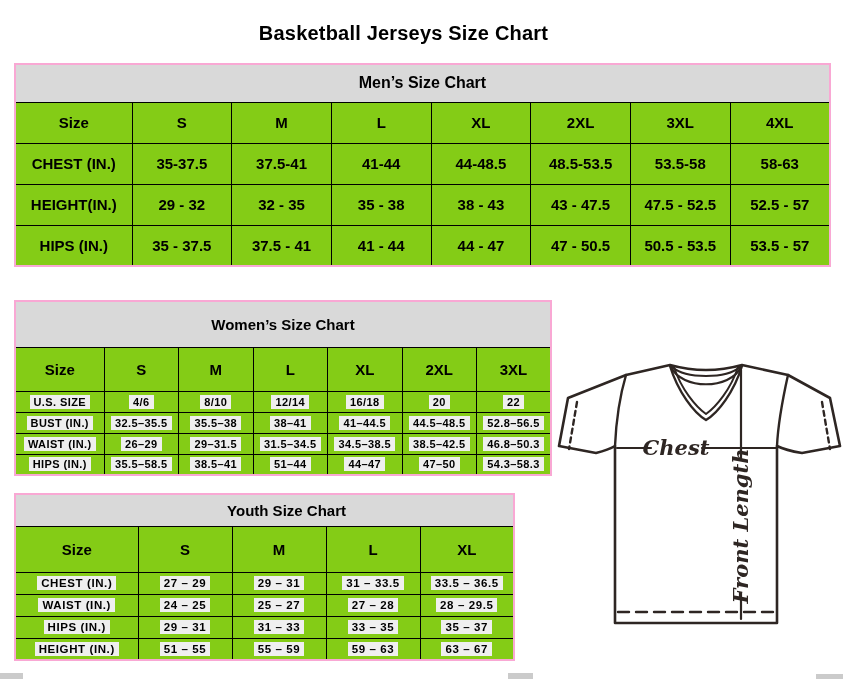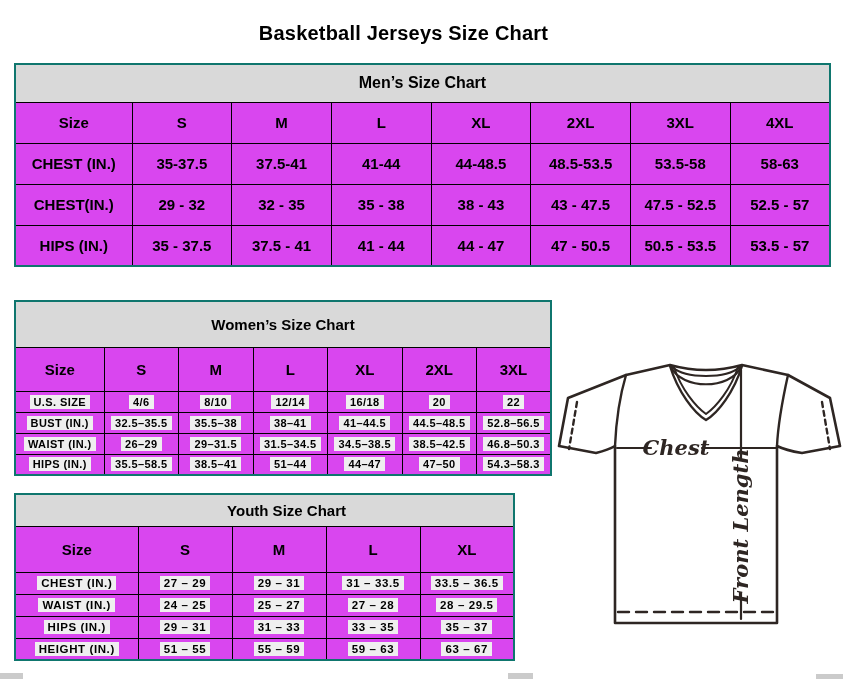--- a/index.html
+++ b/index.html
@@ -4,21 +4,21 @@
 <style>
   * { margin:0; padding:0; box-sizing:border-box; }
   html,body { background:#fff; }
   body { font-family:"Liberation Sans", sans-serif; color:#000; }
   .page { position:relative; width:843px; height:679px; background:#fff; overflow:hidden; }
 
   .title { position:absolute; top:7px; left:0; width:807px; text-align:center;
            font-size:20px; font-weight:bold; letter-spacing:.2px;margin-top:15px; }
 
   table.size-table { position:absolute; border-collapse:collapse; table-layout:fixed;
-                     background:#d946ef; border:2px solid #0f766e; }
+                     background:#84cc16; border:2px solid #f9a8d4; }
   table.size-table th, table.size-table td { border:1px solid #000; text-align:center;
                      font-weight:bold; overflow:hidden; white-space:nowrap; }
   th.band { background:#d9d9d9; font-size:16px; }
 
   
   table.men   { left:14px; top:63px;  width:815px; }
   table.men   th.band   { height:38px; }
   table.men   th.colhdr { height:41px; font-size:15px; }
   table.men   td        { height:41px; font-size:15px; }
 
@@ -84,21 +84,21 @@
           <td>CHEST (IN.)</td>
           <td>35-37.5</td>
           <td>37.5-41</td>
           <td>41-44</td>
           <td>44-48.5</td>
           <td>48.5-53.5</td>
           <td>53.5-58</td>
           <td>58-63</td>
         </tr>
         <tr>
-          <td>CHEST(IN.)</td>
+          <td>HEIGHT(IN.)</td>
           <td>29 - 32</td>
           <td>32 - 35</td>
           <td>35 - 38</td>
           <td>38 - 43</td>
           <td>43 - 47.5</td>
           <td>47.5 - 52.5</td>
           <td>52.5 - 57</td>
         </tr>
         <tr>
           <td>HIPS (IN.)</td>

